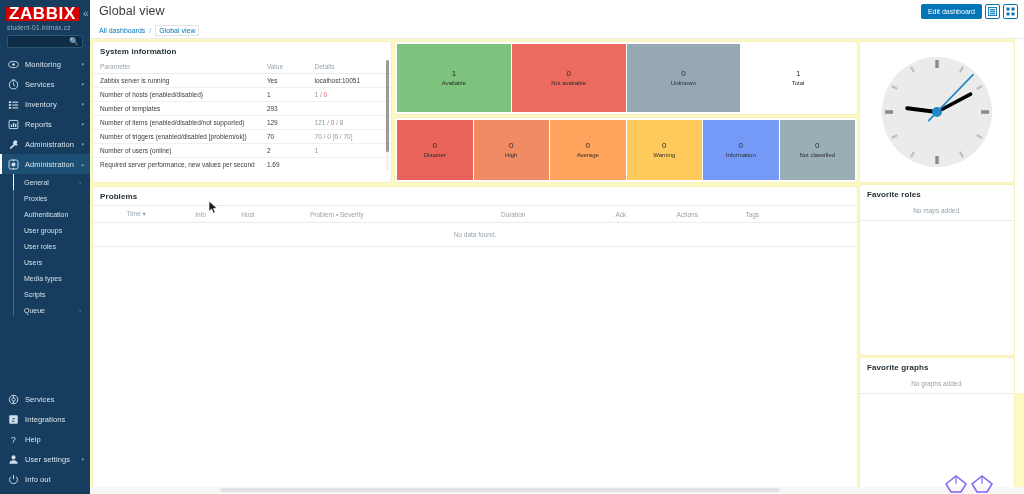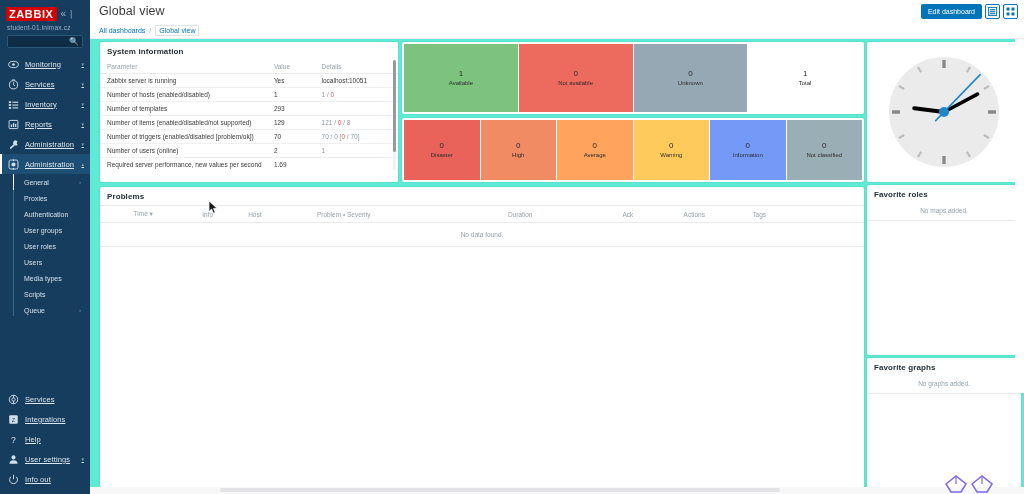--- a/index.html
+++ b/index.html
@@ -20,21 +20,21 @@
     position: relative;
     flex: 0 0 90px;
     display: flex; flex-direction: column;
     overflow: hidden;
   }
   .sb-logo-row {
     display: flex; align-items: center; padding: 5px 5px 0 6px; height: 22px;
   }
   .zbx-logo {
     background: #d40000; color: #fff;
-    font-weight: bold; font-size: 11px; letter-spacing: 0.6px;
+    font-weight: bold; font-size: 17px; letter-spacing: 0.6px;
     padding: 1px 3px 1px 3px; line-height: 12px;
     font-family: "Liberation Sans", sans-serif;
   }
   .sb-collapse, .sb-hide {
     color: #9cb4c8; font-size: 10px; margin-left: 4px; line-height: 10px;
   }
   .sb-hide { font-size: 9px; margin-left: 3px; }
   .sb-host {
     color: #9cb4c8; font-size: 6.5px; padding: 2px 0 3px 7px; letter-spacing: .2px;
   }
@@ -45,21 +45,20 @@
   }
   .sb-search .s-ico {
     position: absolute; right: 3px; top: 1px; color: #9cb4c8; font-size: 8px;
   }
   .nav { list-style: none; }
   .nav-item {
     display: flex; align-items: center;
     height: 20px; padding-left: 7px;
     color: #dbe6ee; font-size: 7.5px; position: relative;
     white-space: nowrap;
-    text-decoration: underline;
   }
   .nav-item .ico {
     width: 13px; height: 13px; margin-right: 5px;
     display: flex; align-items: center; justify-content: center;
     color: #cfe0ec; flex: 0 0 13px;
   }
   .nav-item .lbl { flex: 1; letter-spacing: .1px; }
   .nav-item .caret { font-size: 5px; color: #8fa9bd; margin-right: 6px; }
   .nav-item.active {
     background: #1d4e74;
@@ -77,21 +76,21 @@
     position: relative; white-space: nowrap;
   }
   .sub-item .scaret { position: absolute; right: 9px; font-size: 5px; color: #8fa9bd; }
   .sub-item.sub-active::before {
     content: ""; position: absolute; left: 13px; top: 0; bottom: 0; width: 1px; background: #ffffff;
   }
   .nav-bottom { margin-top: auto; padding-bottom: 5px; }
   .nav-bottom .nav-item { height: 20px; }
 
   
-  .main { flex: 1; height: 494px; position: relative; background: #5eead4; overflow: hidden; }
+  .main { flex: 1; height: 494px; position: relative; background: #fef9c3; overflow: hidden; }
   .topbar {
     background: #fff; height: 22px; display: flex; align-items: center;
     padding: 0 6px 0 9px; position: relative;
   }
   .page-title { font-size: 12.5px; color: #3c3c3c; font-weight: normal; letter-spacing: .1px; }
   .topbar-right { margin-left: auto; display: flex; align-items: center; gap: 3px; }
   .btn-edit {
     background: #0275b8; color: #fff; font-size: 7px;
     border: none; border-radius: 2px; padding: 3px 7px; cursor: pointer;
     line-height: 9px;
@@ -105,21 +104,21 @@
     background: #fff; height: 17px; display: flex; align-items: center;
     padding-left: 9px; font-size: 7px; gap: 4px; color: #768d9e;
     border-bottom: 1px solid #ebebeb;
   }
   .breadcrumb a { color: #0275b8; text-decoration: none; }
   .breadcrumb .sep { color: #9aa9b3; }
   .breadcrumb .current {
     color: #0275b8; border: 1px solid #dfe4e7; padding: 1px 3px; background:#fff;
   }
 
-  .dash { position: relative; padding: 17px; height: 354px; margin-left: 7px; }
+  .dash { position: relative; padding: 17px; height: 354px; }
   .widget {
     background: #fff; border-radius: 2px; position: absolute;
     box-shadow: 0 0 0 1px rgba(0,0,0,0.035);
     overflow: hidden;
   }
   .w-head {
     font-size: 8px; font-weight: bold; color: #1f2c33;
     padding: 5px 7px 4px 7px; letter-spacing: .1px;
   }
 

